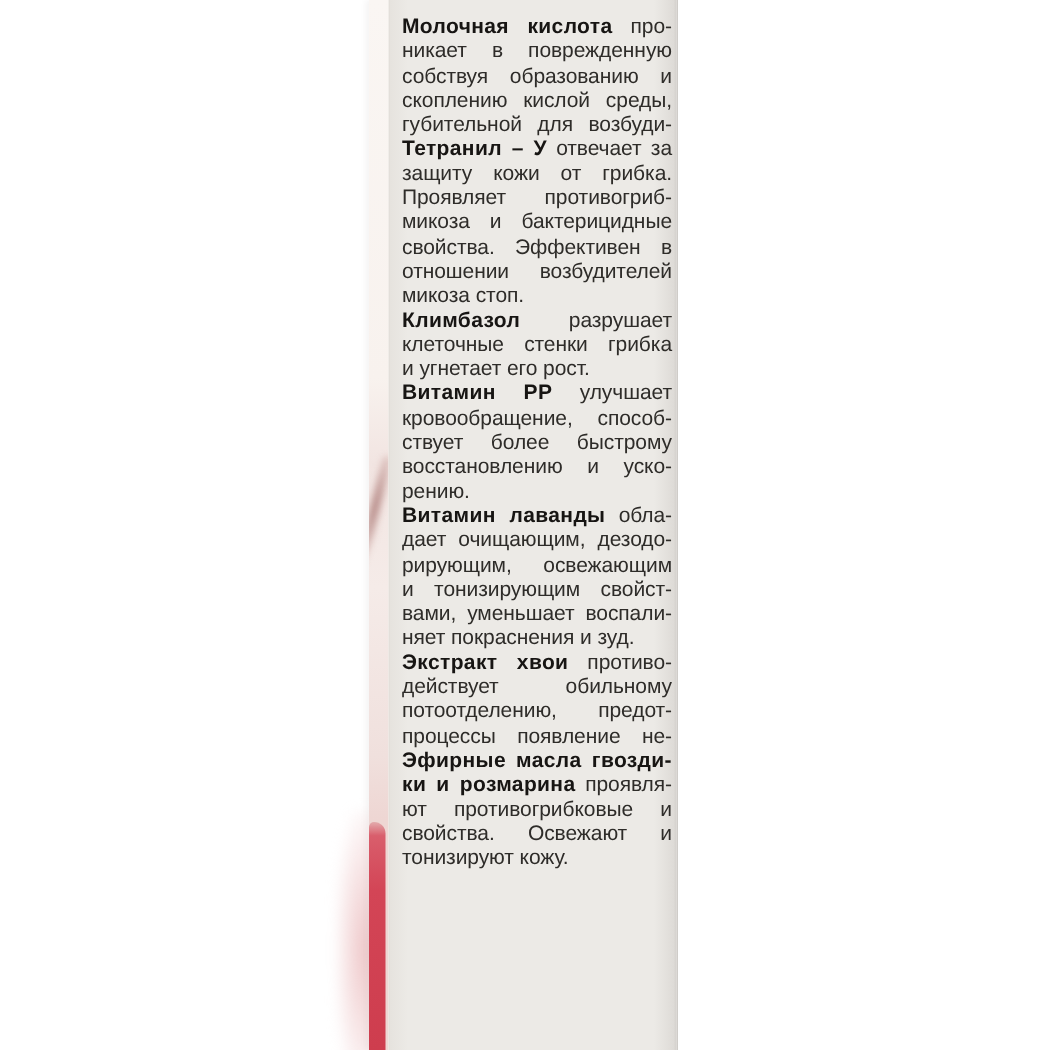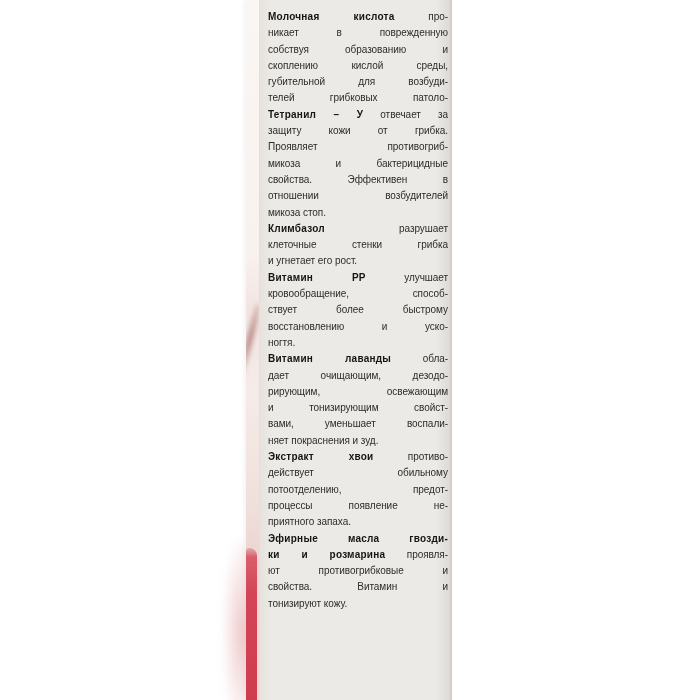--- a/index.html
+++ b/index.html
@@ -96,21 +96,21 @@
     border-right: 1px solid #cfccc8;
     box-sizing: border-box;
   }
   .text-col {
     padding: 9px 3px 0 8px;
     width: 180px;
   }
   .para { margin: 0; }
   .line {
     width: 180px;
-    font-size: 10px;
+    font-size: 14px;
     line-height: 16.3px;
     letter-spacing: -0.05px;
     color: #2e2c29;
     text-align: justify;
     text-align-last: justify;
     white-space: normal;
   }
   .line.last { text-align-last: left; }
   .line b {
     font-weight: bold;
@@ -129,61 +129,59 @@
       <div class="red-stripe" style="background-image: linear-gradient(rgba(206, 92, 102, 0.35) 0%, rgb(217, 94, 108) 6%, rgb(211, 69, 86) 30%, rgb(206, 61, 78) 100%);"></div>
     </div>
     <div class="face">
       <div class="text-col">
           <div class="para">
             <div class="line"><b>Молочная кислота</b><span> про-</span></div>
             <div class="line"><span>никает в поврежденную</span></div>
             <div class="line"><span>собствуя образованию и</span></div>
             <div class="line"><span>скоплению кислой среды,</span></div>
             <div class="line"><span>губительной для возбуди-</span></div>
-            <div class="line"><span>телей грибковых патоло-</span></div>
           </div>
           <div class="para">
             <div class="line"><b>Тетранил – У</b><span> отвечает за</span></div>
             <div class="line"><span>защиту кожи от грибка.</span></div>
             <div class="line"><span>Проявляет противогриб-</span></div>
             <div class="line"><span>микоза и бактерицидные</span></div>
             <div class="line"><span>свойства. Эффективен в</span></div>
             <div class="line"><span>отношении возбудителей</span></div>
             <div class="line last"><span>микоза стоп.</span></div>
           </div>
           <div class="para">
             <div class="line"><b>Климбазол</b><span> разрушает</span></div>
             <div class="line"><span>клеточные стенки грибка</span></div>
             <div class="line last"><span>и угнетает его рост.</span></div>
           </div>
           <div class="para">
             <div class="line"><b>Витамин PP</b><span> улучшает</span></div>
             <div class="line"><span>кровообращение, способ-</span></div>
             <div class="line"><span>ствует более быстрому</span></div>
             <div class="line"><span>восстановлению и уско-</span></div>
-            <div class="line last"><span>ногтя.</span></div>
+            <div class="line last"><span>рению.</span></div>
           </div>
           <div class="para">
             <div class="line"><b>Витамин лаванды</b><span> обла-</span></div>
             <div class="line"><span>дает очищающим, дезодо-</span></div>
             <div class="line"><span>рирующим, освежающим</span></div>
             <div class="line"><span>и тонизирующим свойст-</span></div>
             <div class="line"><span>вами, уменьшает воспали-</span></div>
             <div class="line last"><span>няет покраснения и зуд.</span></div>
           </div>
           <div class="para">
             <div class="line"><b>Экстракт хвои</b><span> противо-</span></div>
             <div class="line"><span>действует обильному</span></div>
             <div class="line"><span>потоотделению, предот-</span></div>
             <div class="line"><span>процессы появление не-</span></div>
-            <div class="line last"><span>приятного запаха.</span></div>
           </div>
           <div class="para">
             <div class="line"><b>Эфирные масла гвозди-</b></div>
             <div class="line"><b>ки и розмарина</b><span> проявля-</span></div>
             <div class="line"><span>ют противогрибковые и</span></div>
-            <div class="line"><span>свойства. Витамин и</span></div>
+            <div class="line"><span>свойства. Освежают и</span></div>
             <div class="line last"><span>тонизируют кожу.</span></div>
           </div>
         </div>
     </div>
   </div>
 </div>
 
 </body></html>

